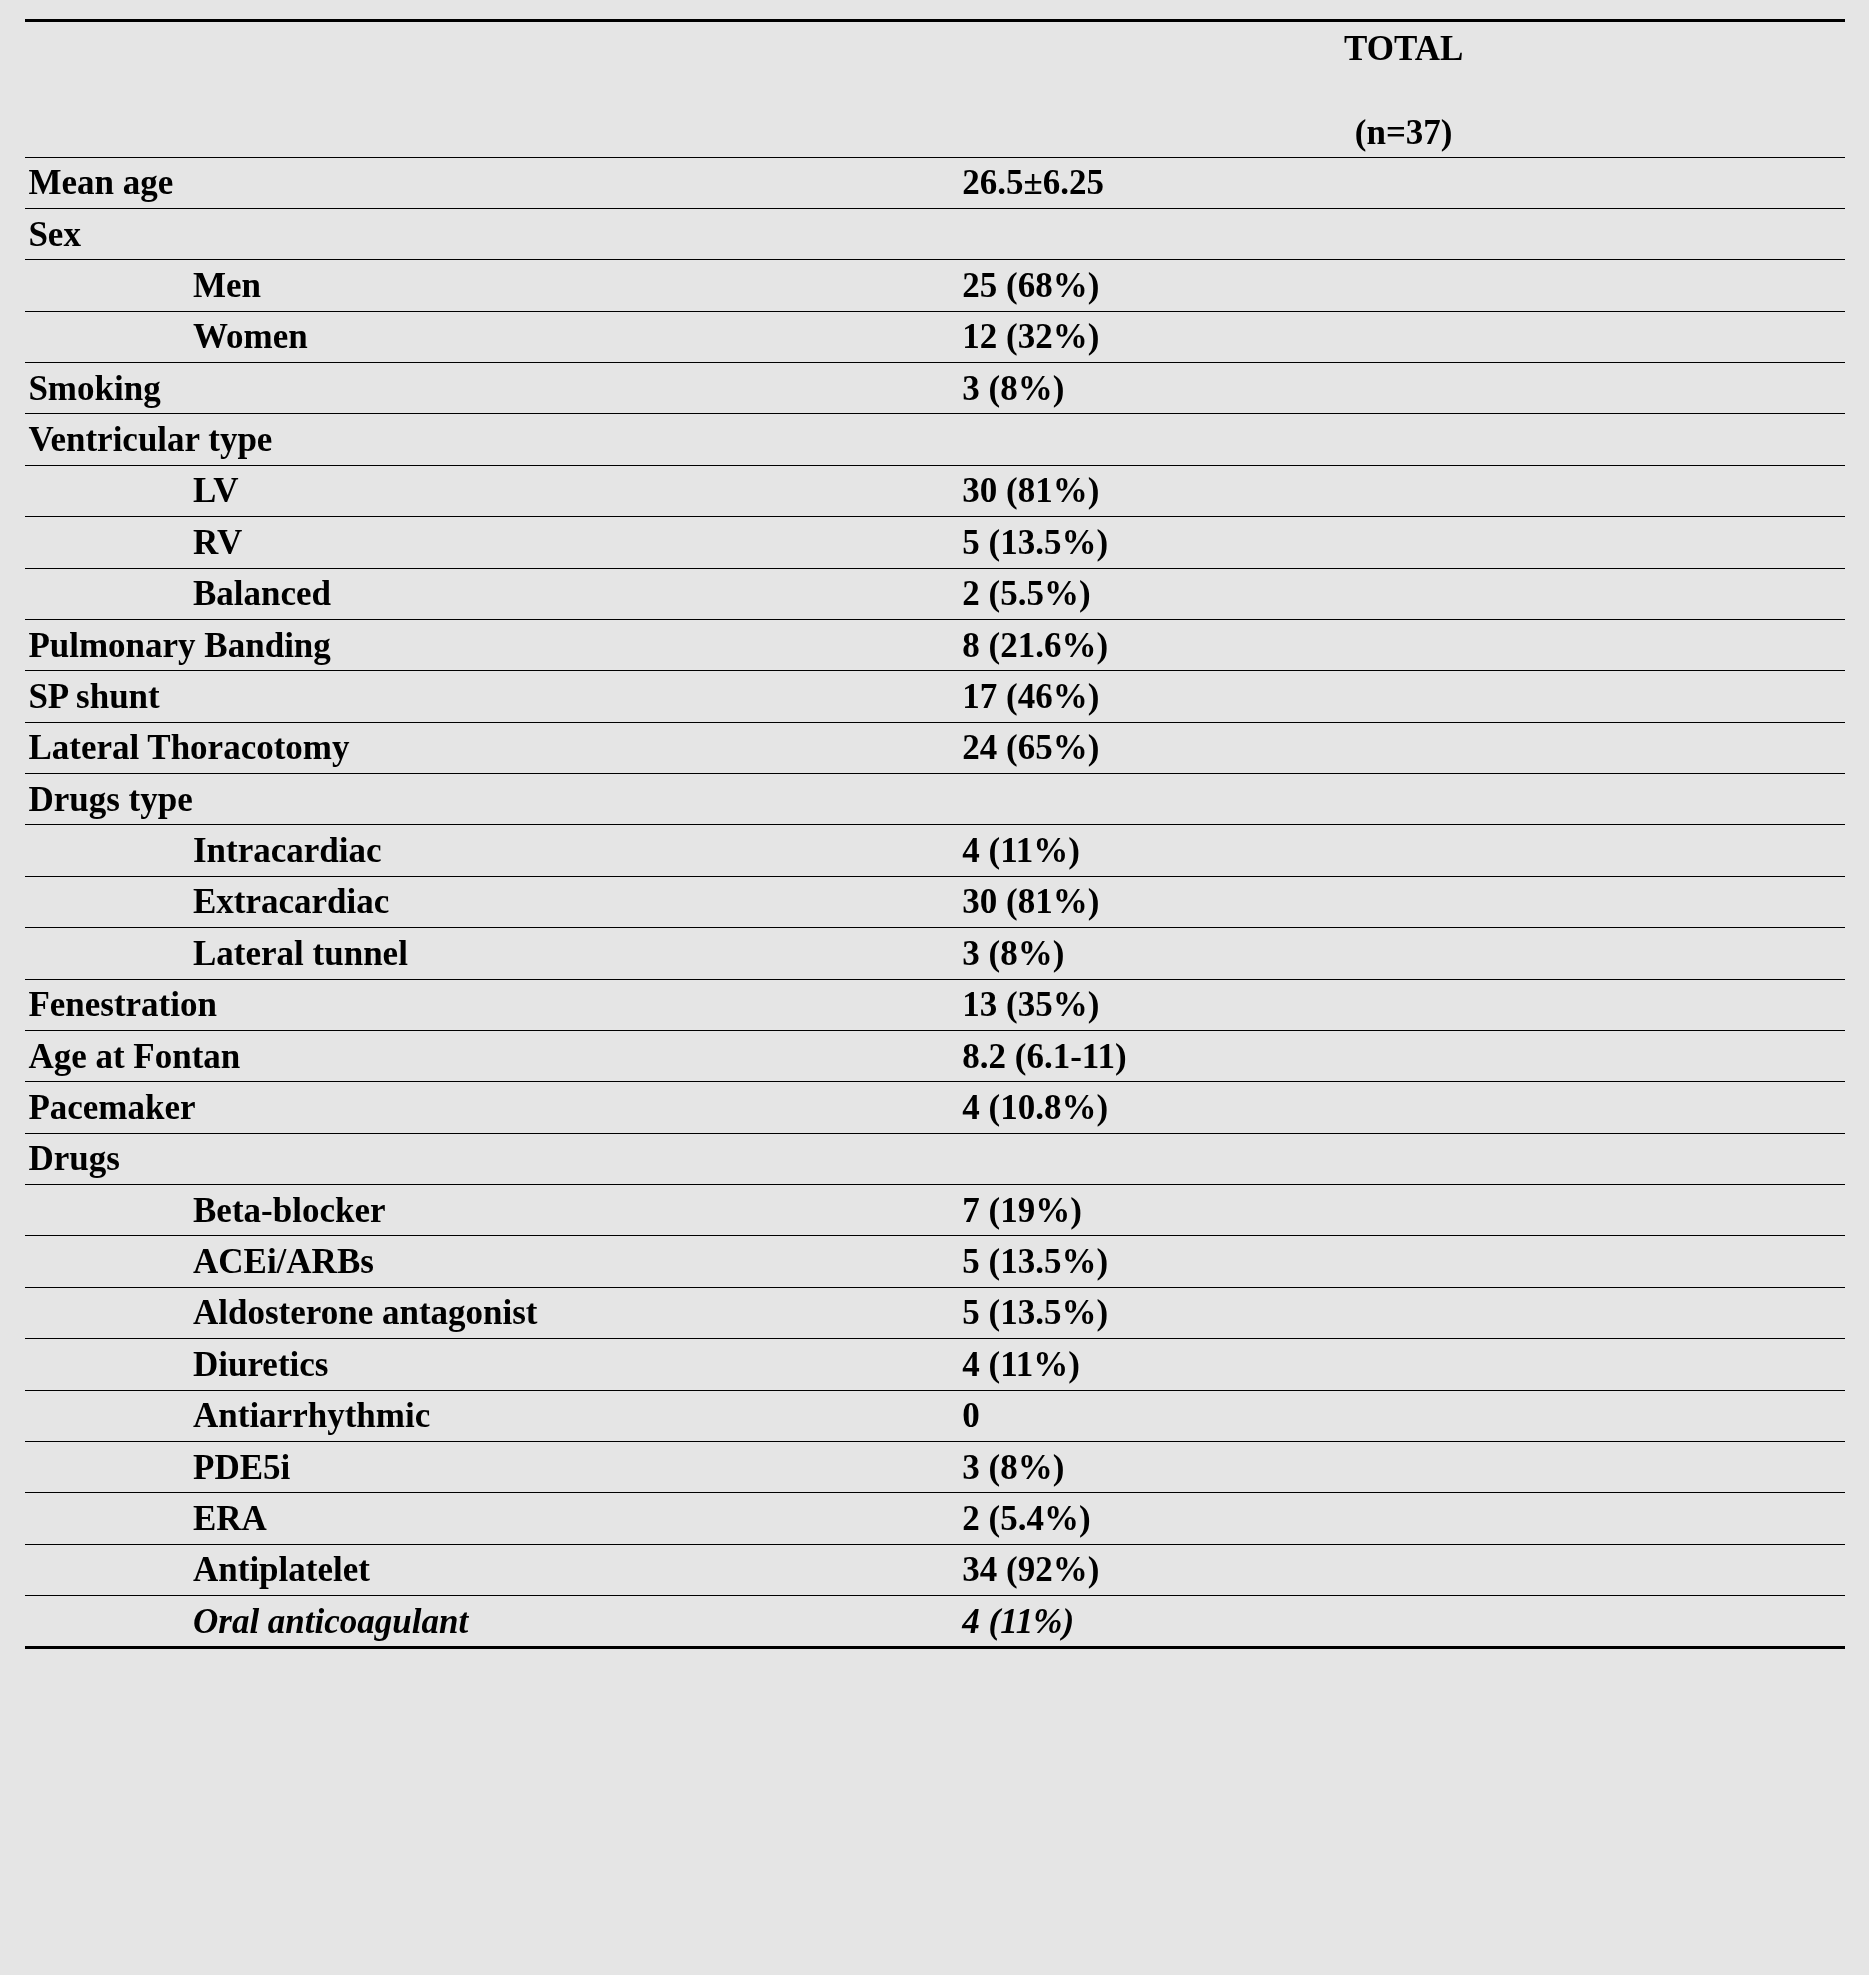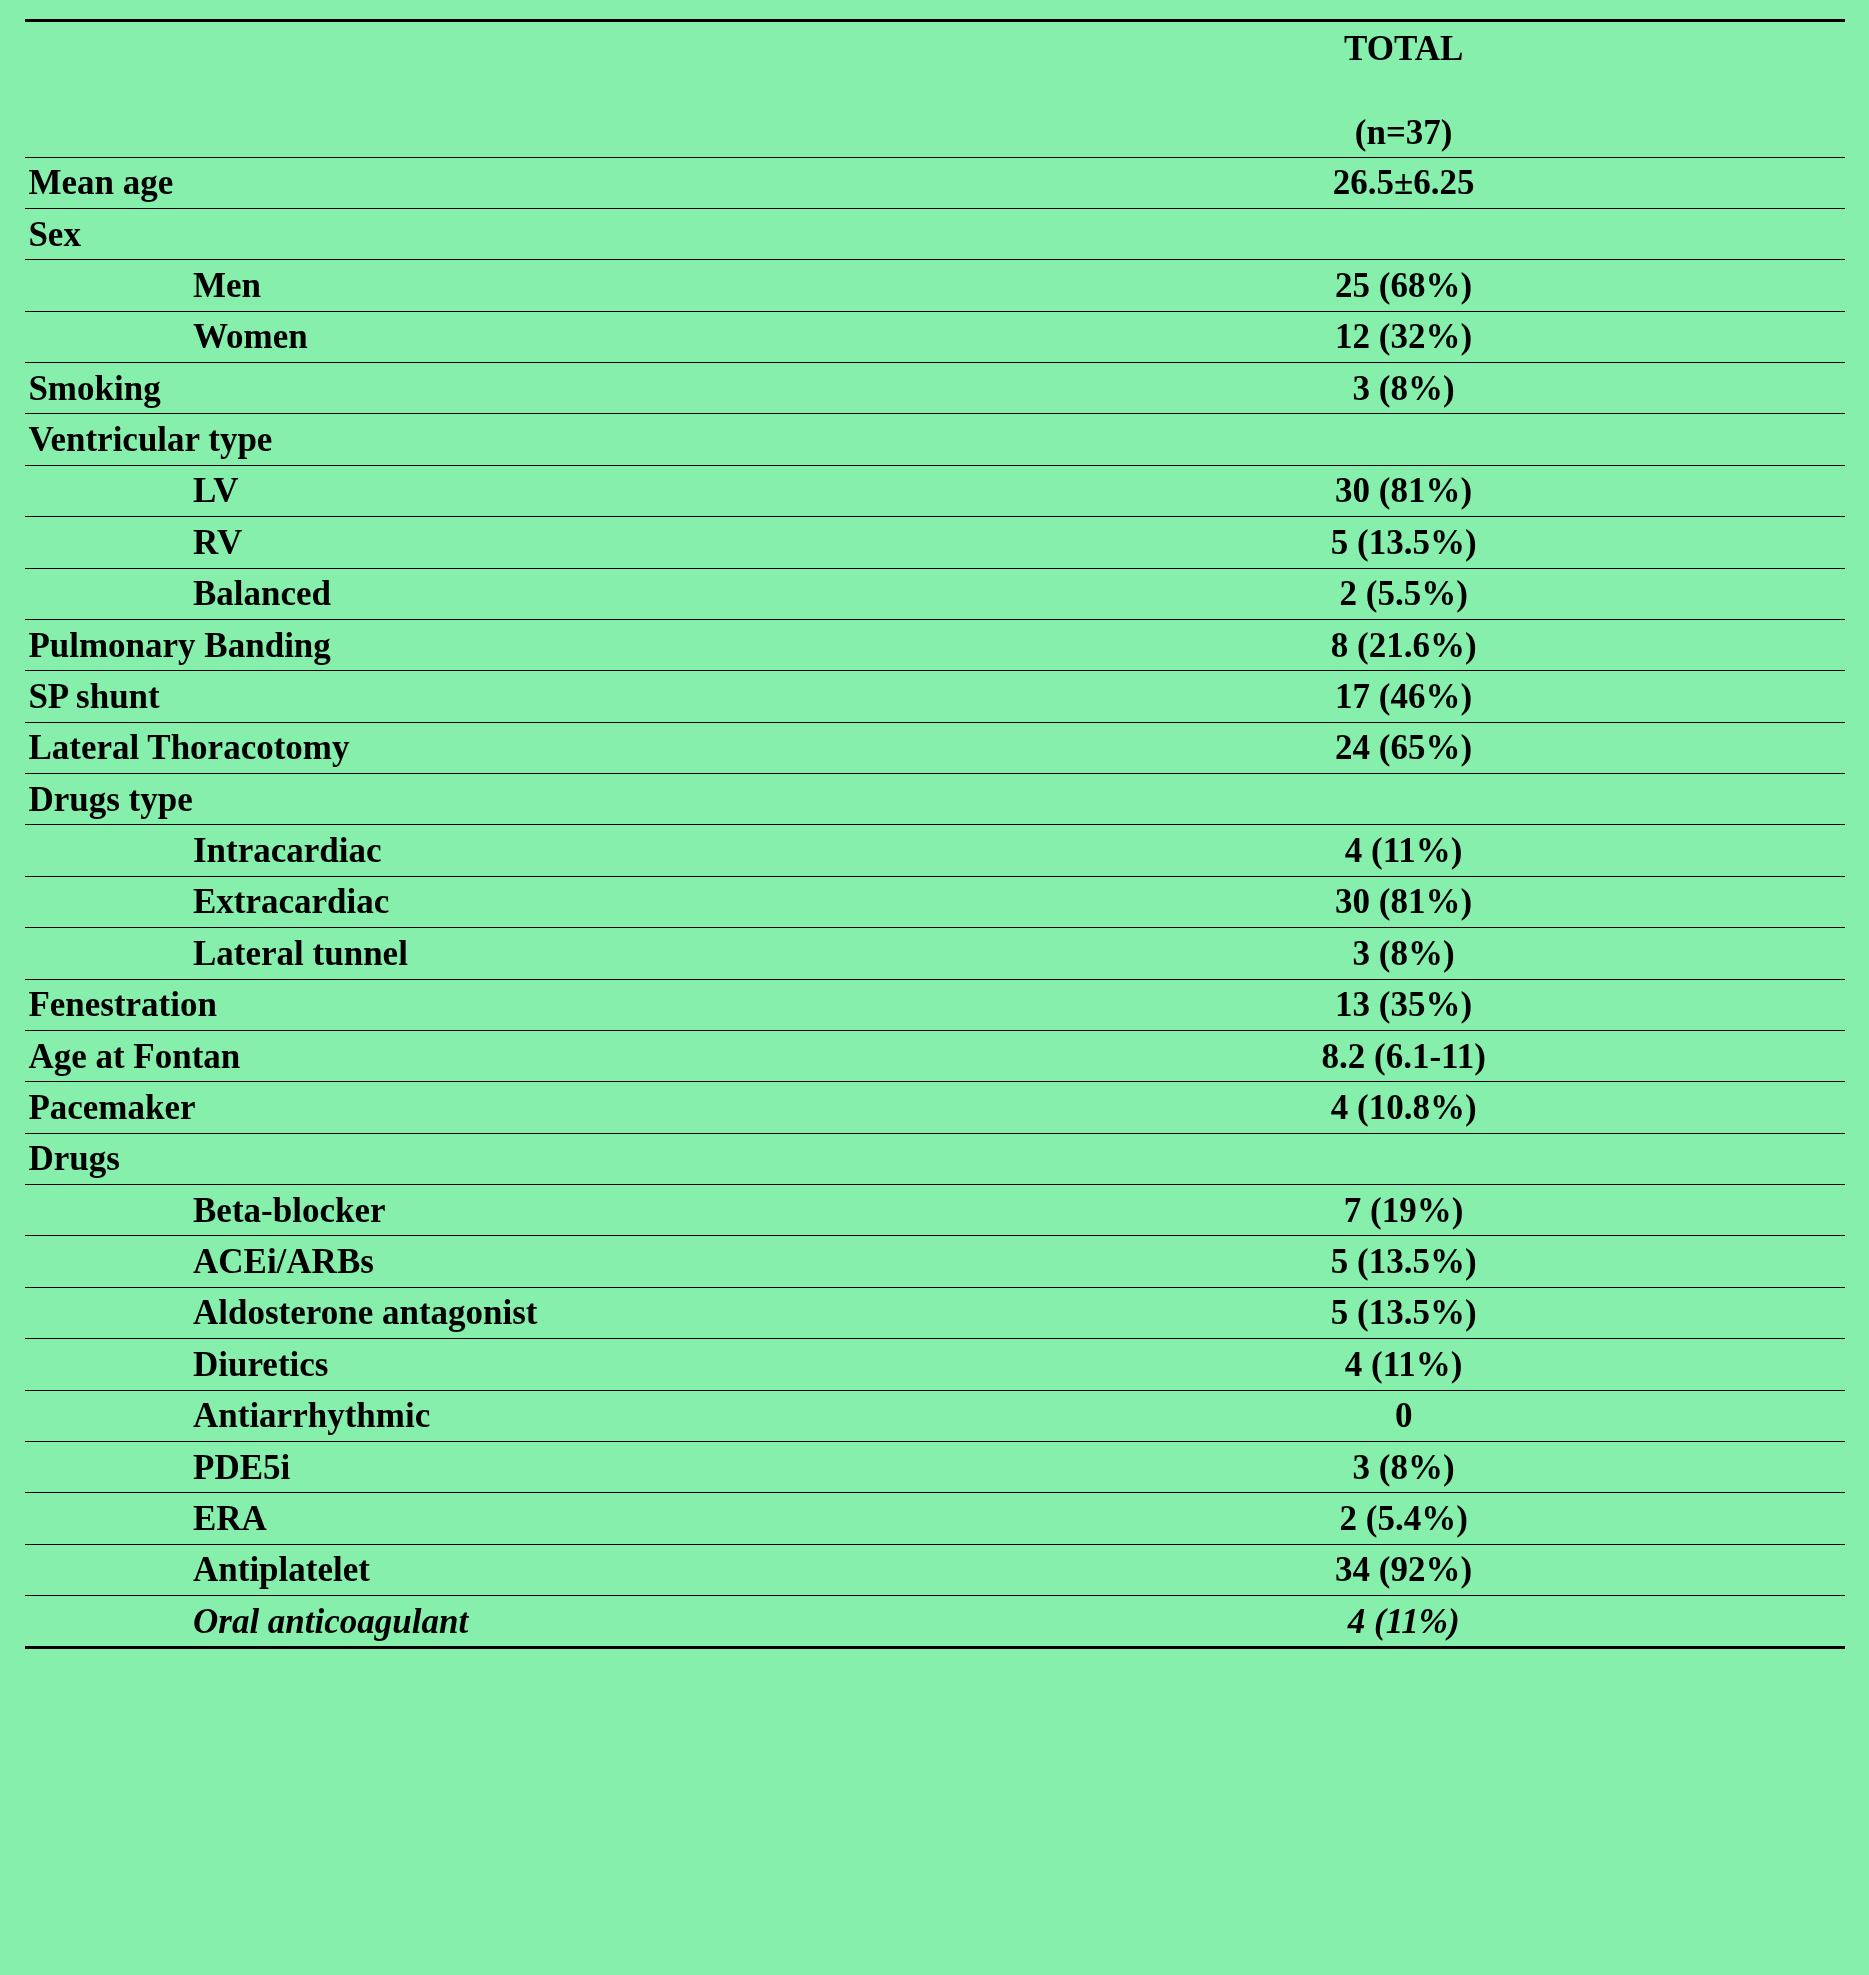--- a/index.html
+++ b/index.html
@@ -9,21 +9,21 @@
   }
   body {
     font-family: "Liberation Serif", "DejaVu Serif", serif;
     color: #000000;
   }
   .page {
     width: 1870px;
     min-height: 1975px;
     box-sizing: border-box;
     padding: 19px 25px 5.6px 25px;
-    background: #86efac;
+    background: #e5e5e5;
   }
   table.data-table {
     width: 100%;
     border-collapse: collapse;
     table-layout: fixed;
     font-size: 35px;
     font-weight: 700;
   }
   table.data-table col.c-label { width: 51.5%; }
   table.data-table col.c-value { width: 48.5%; }
@@ -44,21 +44,21 @@
   }
   .cell-label {
     padding: 5.6px 0 5.6px 3.4px;
     line-height: 1.12;
     white-space: nowrap;
   }
   .cell-label.indent {
     padding-left: 168px;
   }
   .cell-value {
-    text-align: center;
+    text-align: left;
     padding: 5.6px 0 5.6px 0;
     line-height: 1.12;
     white-space: nowrap;
   }
   .header-cell {
     text-align: center;
     padding: 6.7px 0 3.4px 0;
     line-height: 1.15;
   }
   .header-cell .line1 { display: block; }

